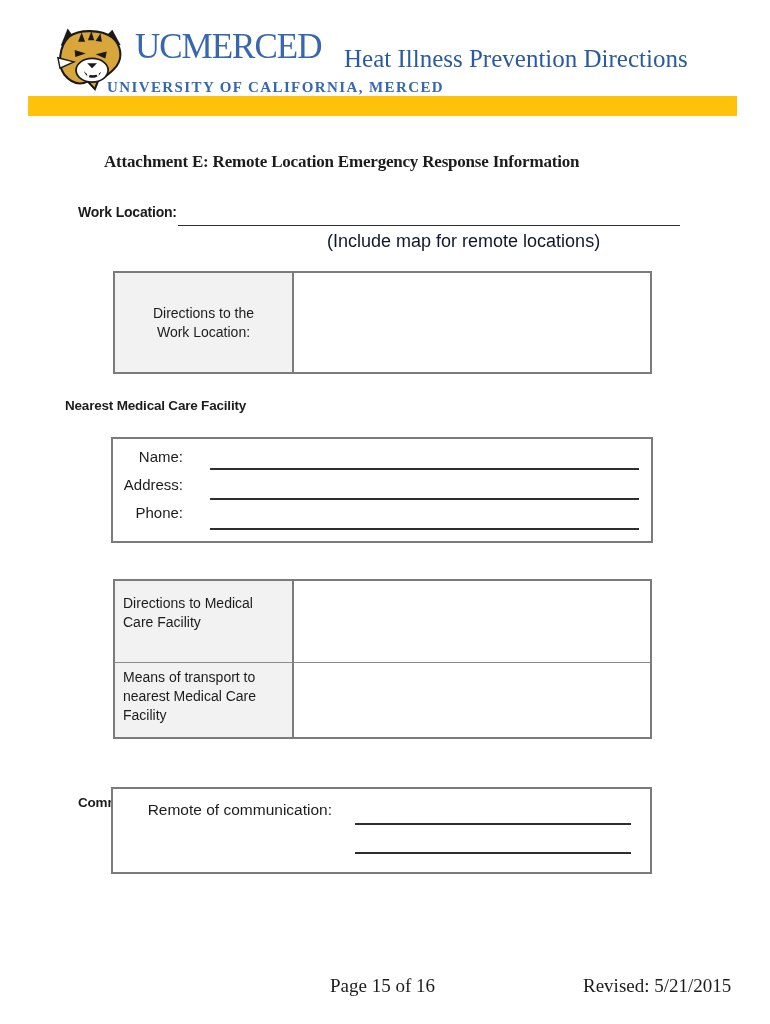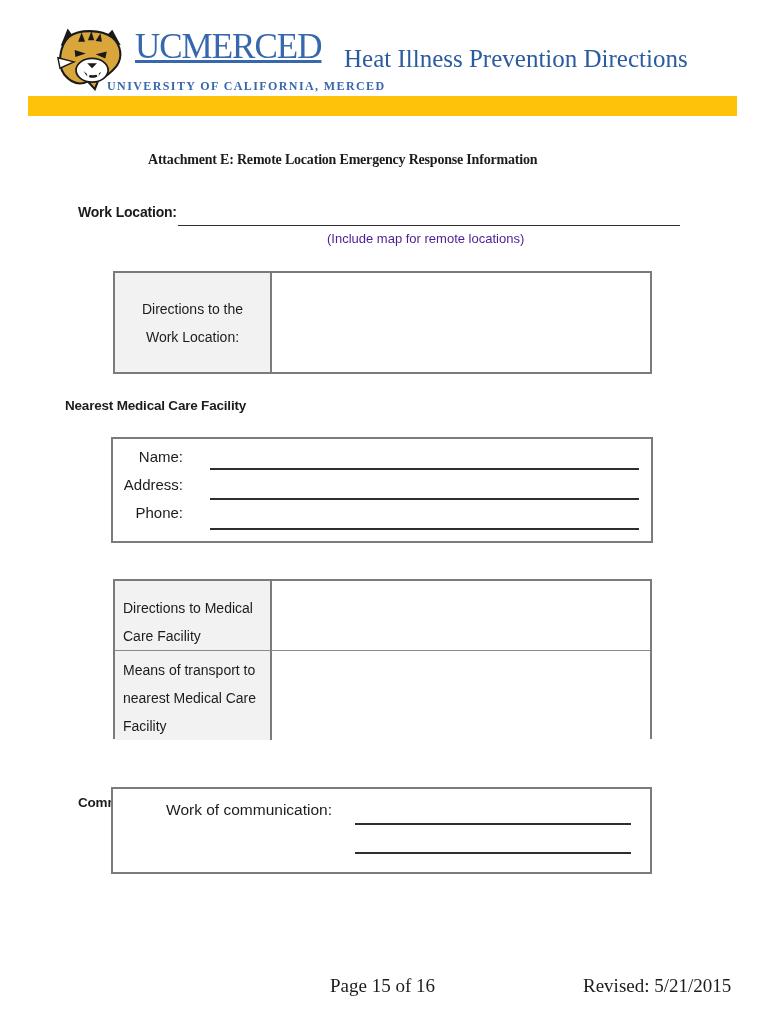--- a/index.html
+++ b/index.html
@@ -5,41 +5,41 @@
   html,body { margin:0; padding:0; background:#fff; }
   .page {
     position:relative; width:770px; height:1024px; background:#ffffff;
     font-family:"Liberation Sans", sans-serif; color:#1c1c1c; overflow:hidden;
   }
   .abs { position:absolute; }
   .serif { font-family:"Liberation Serif", serif; }
 
   
   .wordmark { font-family:"Liberation Serif", serif; font-size:35px; line-height:34px;
-              letter-spacing:-1px; color:var(--brand-blue,#3767AE); font-weight:500;text-decoration:underline; }
-  .tagline  { font-family:"Liberation Serif", serif; font-size:12px; font-weight:bold;
+              letter-spacing:-1px; color:var(--brand-blue,#3767AE); font-weight:500; }
+  .tagline  { font-family:"Liberation Serif", serif; font-size:15px; font-weight:bold;
               letter-spacing:1.4px; color:var(--brand-blue,#3767AE); white-space:nowrap; }
   .doc-title{ font-size:25px; color:var(--title-blue,#2A5BA0); white-space:nowrap; }
   .gold-bar { background:var(--gold,#FFC20A); }
 
   
-  .attach-title { font-weight:bold; font-size:14px; letter-spacing:-0.2px; white-space:nowrap;margin-left:44px; }
+  .attach-title { font-weight:bold; font-size:17px; letter-spacing:-0.2px; white-space:nowrap; }
   .form-heading { font-weight:bold; font-size:13.5px; letter-spacing:-0.2px; white-space:nowrap; }
-  .hint { font-size:13px; color:#4c1d95; white-space:nowrap; }
+  .hint { font-size:18px; color:#0f172a; white-space:nowrap; }
 
   
   .hline { position:absolute; height:1.5px; background:#2e2e2e; }
 
   
   .formbox { position:absolute; border:2px solid #7b7b7b; background:#fff; box-sizing:border-box; }
   .gridtable { position:absolute; border:2px solid #7b7b7b; box-sizing:border-box;
                display:flex; flex-direction:column; background:#fff; }
   .trow { display:flex; }
-  .tlabel { width:157px; background:var(--cell-gray,#F2F2F2); border-right:2px solid #7b7b7b;
-            font-size:14px; line-height:28px; box-sizing:border-box; }
+  .tlabel { width:179px; background:var(--cell-gray,#F2F2F2); border-right:2px solid #7b7b7b;
+            font-size:14px; line-height:19px; box-sizing:border-box; }
   .tlabel.center { display:flex; align-items:center; justify-content:center; text-align:center; }
   .tlabel.left { padding:13px 10px 0 8px; }
   .tvalue { flex:1; background:#fff; }
   .field-label { position:absolute; font-size:15px; text-align:right; white-space:nowrap; }
   .footer-text { font-family:Liberation Serif, serif; font-size:19px; white-space:nowrap; }
 </style>
 </head>
 <body>
 
 <div class="page">
@@ -110,21 +110,21 @@
     <div class="trow" style="flex:1;">
       <div class="tlabel left" style="padding-top:5px;">Means of transport to nearest Medical Care Facility</div>
       <div class="tvalue"></div>
     </div>
   </div>
 
   <div class="abs form-heading" style="left:78px; top:747px;margin-top:48px;">Communication</div>
 
   <div class="formbox" style="left:111px; top:787px; width:541px; height:87px;">
 
-    <div class="field-label" style="left:0; top:12px; width:219px; font-size:15.5px;">Work of communication:</div>
+    <div class="field-label" style="left:0; top:12px; width:219px; font-size:15.5px;">Remote of communication:</div>
     <div class="hline" style="left:242px; top:34px; width:276px;"></div>
 
     <div class="hline" style="left:242px; top:63px; width:276px;"></div>
   </div>
 
   <div class="abs footer-text" style="left:330px; top:975px;">Page 15 of 16</div>
   <div class="abs footer-text" style="left:583px; top:975px;">Revised: 5/21/2015</div>
 
 </div>
 

